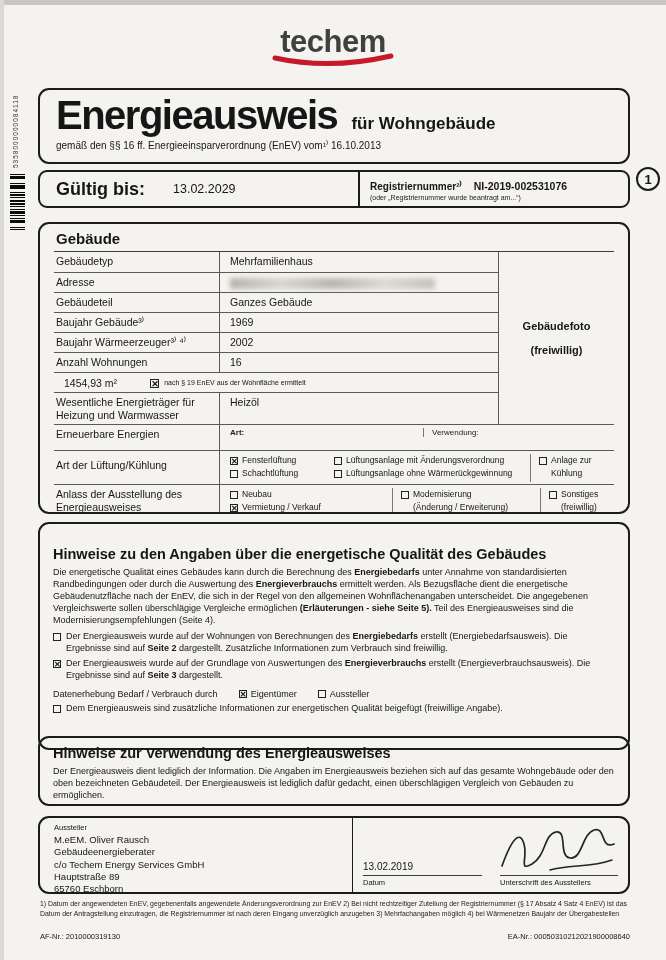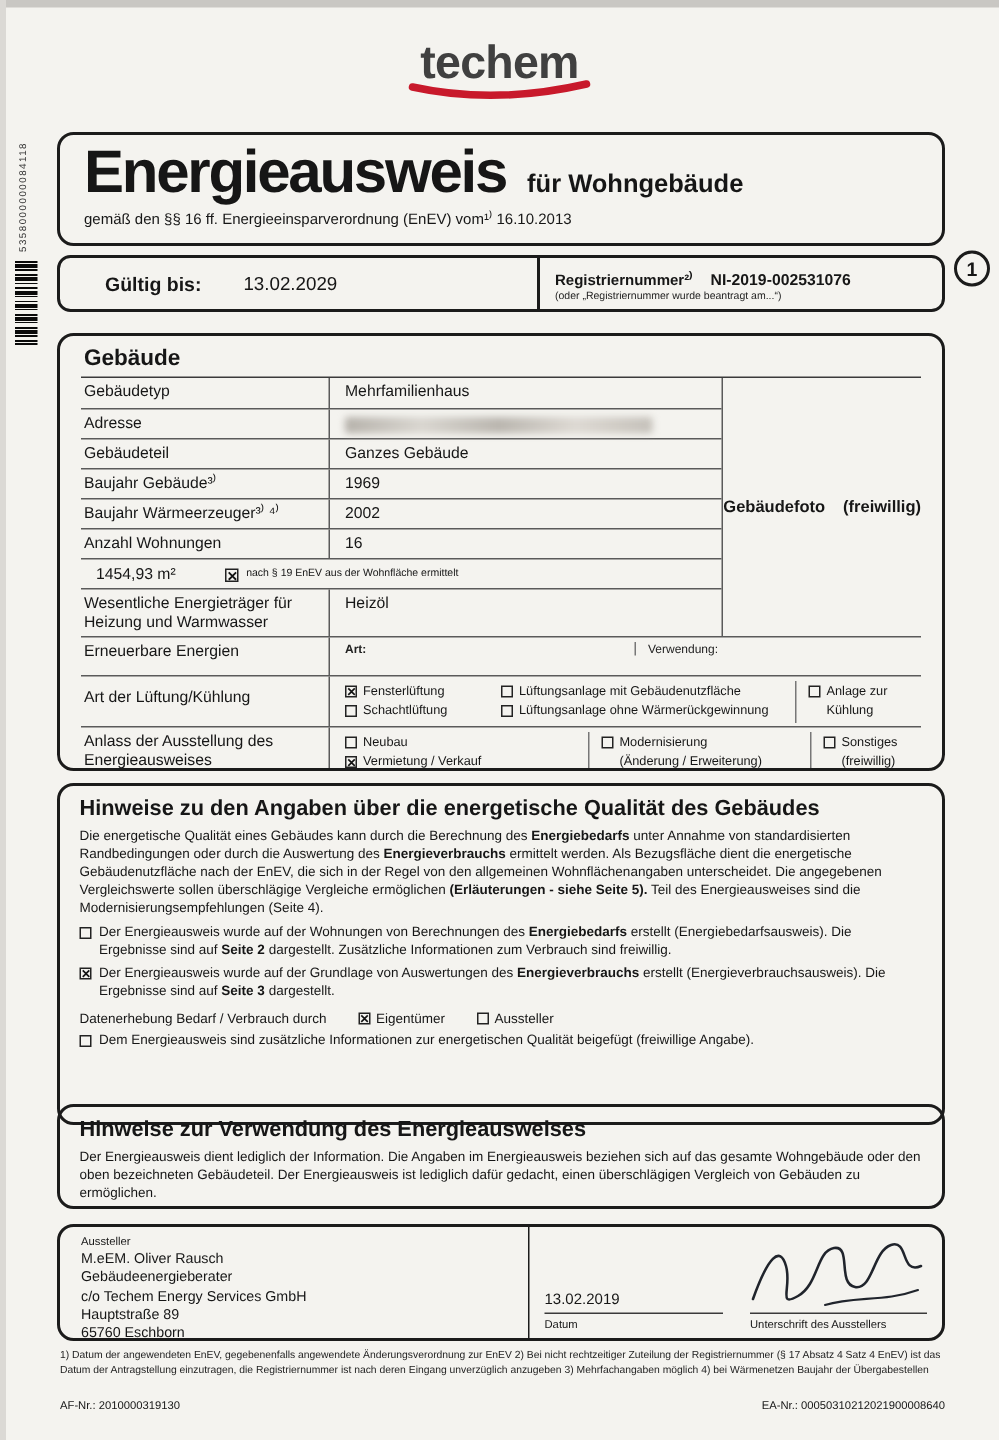--- a/index.html
+++ b/index.html
@@ -28,41 +28,41 @@
   
   .title-box { top:88px; height:76px; padding:3px 16px 4px; }
   .title-row { display:flex; align-items:baseline; gap:14px; }
   .doc-title { font-size:40px; font-weight:bold; letter-spacing:-1.5px; }
   .doc-subtitle { font-size:17px; font-weight:bold; }
   .law-line { font-size:10px; margin-top:0px; }
 
   
   .validity-box { top:170px; height:38px; display:flex; border-radius:9px; }
   .validity-left { flex:0 0 318px; display:flex; align-items:center; gap:28px; padding-left:16px; }
-  .v-label { font-weight:bold; font-size:13px;margin-left:14px; }
+  .v-label { font-weight:bold; font-size:18px; }
   .v-date { font-size:12.5px; }
   .validity-right { flex:1; border-left:2px solid #1b1b1b; padding:4px 10px 2px; display:flex; flex-direction:column; justify-content:center; }
   .reg-line { display:flex; gap:12px; align-items:baseline; }
   .reg-label { font-size:10px; font-weight:bold; }
   .reg-value { font-size:10.5px; font-weight:bold; }
   .reg-note { font-size:7px; margin-top:1px; color:#222; }
   .page-badge { position:absolute; left:636px; top:167px; width:24px; height:24px; border:2.5px solid #1b1b1b; border-radius:50%;
     display:flex; align-items:center; justify-content:center; font-size:13px; font-weight:bold; background:#f4f3ef; }
 
   
   .building-box { top:222px; height:292px; }
   .section-title { font-size:15px; font-weight:bold; padding:6px 16px 4px; }
   .btable { margin:0 14px; }
   .btop { display:flex; border-top:1.5px solid #3a3a3a; }
   .btop-rows { flex:1; }
   .brow { display:flex; border-top:1px solid #5a5a5a; min-height:20px; }
   .btop-rows .brow:first-child { border-top:none; }
   .blabel { flex:0 0 166px; border-right:1px solid #5a5a5a; font-size:10.5px; line-height:1.2; padding:3px 6px 2px 2px; }
   .bvalue { flex:1; font-size:10.5px; padding:3px 6px 2px 10px; display:flex; align-items:flex-start; gap:5px; }
-  .photo-cell { flex:0 0 116px; border-left:1px solid #5a5a5a; display:flex; align-items:center; justify-content:center; gap:12px;
+  .photo-cell { flex:0 0 116px; border-left:1px solid #5a5a5a; display:flex; flex-direction:column; align-items:center; justify-content:center; gap:12px;
     font-weight:bold; font-size:11px; text-align:center; }
   .addr-blur { width:205px; height:11px; margin-top:2px; border-radius:2px; filter:blur(2.5px);
     background:linear-gradient(90deg,#b6b2ab,#d9d6d0 25%,#bab6af 50%,#ddd9d3 75%,#c5c1ba); }
   .row-nutz .bvalue { align-items:center; }
   .tiny-note { font-size:7px; line-height:1.1; }
   .cb { display:inline-block; flex:none; width:9px; height:9px; border:1.2px solid #222; font-size:9px; line-height:8px; text-align:center;
     font-weight:bold; color:#111; background:transparent; }
   .cb.checked { }
   .sub-label { font-size:8px; color:#222; }
   .renew-art { width:188px;font-weight:bold; }
@@ -73,21 +73,21 @@
   .vcol-b { width:196px; }
   .vcol-c { flex:1; border-left:1px solid #777; padding-left:8px; }
   .opt { display:flex; align-items:center; gap:4px; font-size:8.5px; line-height:1.15; margin:2px 0 3px; }
   .opt .cb { width:8px; height:8px; font-size:8px; line-height:7px; }
   .opt-indent { padding-left:12px; }
   .ocol-a { width:162px; }
   .ocol-b { width:148px; border-left:1px solid #777; padding-left:8px; }
   .ocol-c { flex:1; border-left:1px solid #777; padding-left:8px; }
 
   
-  .quality-box { top:522px; height:228px; padding:7px 13px 6px; }
+  .quality-box { top:522px; height:228px; padding:22px 13px 6px; }
   .usage-box { top:736px; height:70px; padding:7px 13px 6px; }
   .h-title { font-size:14.5px; font-weight:bold; margin-bottom:5px; }
   .h-para { font-size:9px; line-height:1.33; text-align:left; }
   .cb-item { display:flex; gap:5px; margin-top:4px; font-size:9px; line-height:1.3; }
   .cb-item .cb { width:8px; height:8px; font-size:8px; line-height:7px; margin-top:2px; }
   .dc-line { display:flex; align-items:center; gap:7px; font-size:9px; margin-top:7px; margin-bottom:3px; }
   .dc-line .cb { width:8px; height:8px; font-size:8px; line-height:7px; }
   .dc-opt { display:flex; align-items:center; gap:4px; margin-left:14px; }
 
   
@@ -215,21 +215,21 @@
                 <span>Fensterlüftung</span>
               </div>
               <div class="opt">
                 <span class="cb"></span>
                 <span>Schachtlüftung</span>
               </div>
             </div>
             <div class="vcol vcol-b">
               <div class="opt">
                 <span class="cb"></span>
-                <span>Lüftungsanlage mit Gebäudenutzfläche</span>
+                <span>Lüftungsanlage mit Änderungsverordnung</span>
               </div>
               <div class="opt">
                 <span class="cb"></span>
                 <span>Lüftungsanlage ohne Wärmerückgewinnung</span>
               </div>
             </div>
             <div class="vcol vcol-c">
               <div class="opt">
                 <span class="cb"></span>
                 <span>Anlage zur</span>

